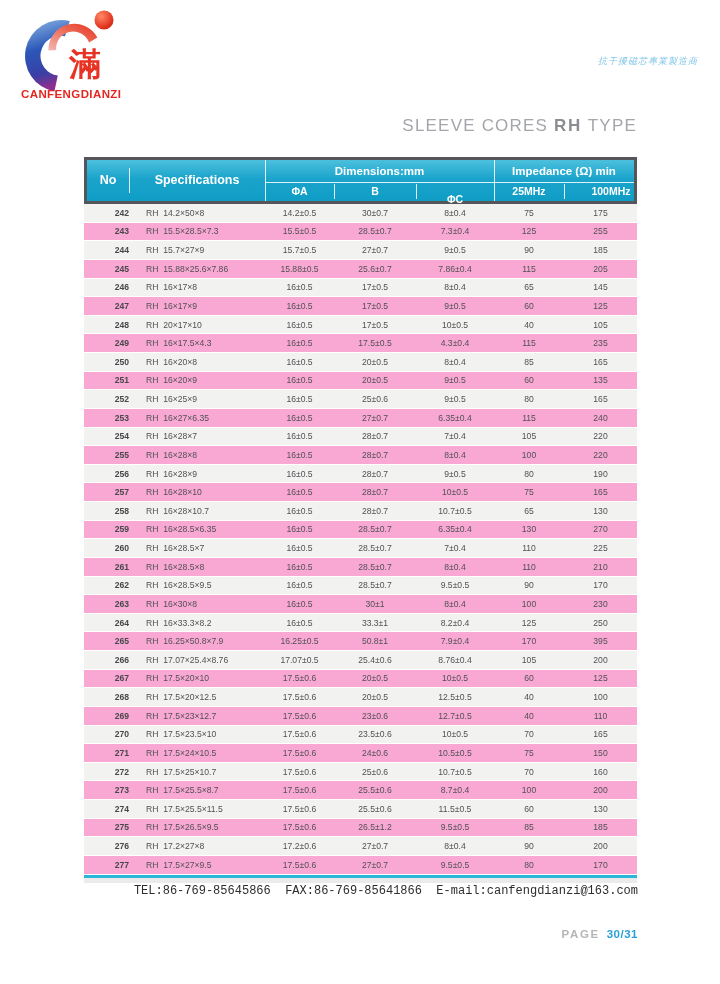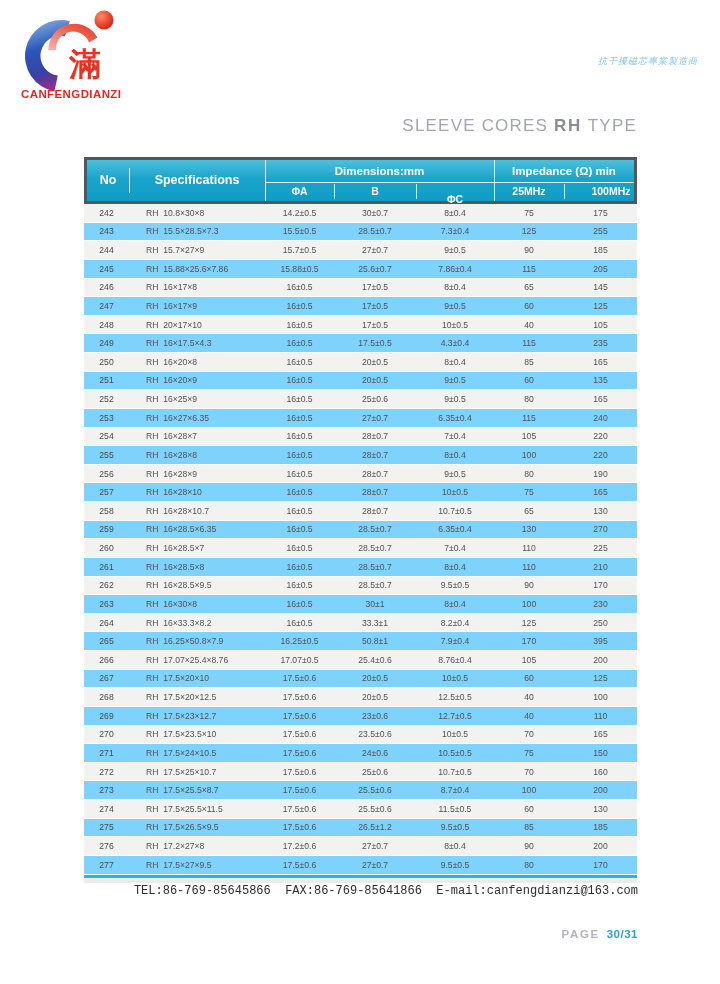--- a/index.html
+++ b/index.html
@@ -43,23 +43,23 @@
   .vline{position:absolute;width:1px;background:rgba(255,255,255,.85);}
   .vl-full{top:0;height:41px;}
   .vl-mid{top:8px;height:25px;}
   .vl-sub{top:24px;height:15px;}
   .hline{position:absolute;height:1px;top:22px;background:rgba(255,255,255,.85);}
   
   .tbody{width:553px;}
   .trow{display:flex;height:17.64px;border-bottom:1px solid #ffffff;
         color:#515154;font-size:8.6px;align-items:center;}
   .trow.light{background:#f2f2f1;}
-  .trow.dark{background:#7dd3fc;}
+  .trow.dark{background:#f9a8d4;}
   .td{text-align:center;}
-  .td.c0{width:45px;font-weight:normal;color:#48484b;}
+  .td.c0{width:45px;font-weight:bold;color:#48484b;text-align:right;}
   .td.c1{width:136px;text-align:left;padding-left:17px;box-sizing:border-box;white-space:pre;}
   .td.c2{width:69px;}
   .td.c3{width:82px;}
   .td.c4{width:78px;}
   .td.c5{width:70px;}
   .td.c6{width:73px;}
   .accent-bar{width:553px;height:3px;background:#29b6d8;}
   .grey-strip{width:553px;height:5px;background:#ebebeb;}
   
   .contact{
@@ -126,21 +126,21 @@
     <div class="vline vl-sub" style="left:247px"></div>
     <div class="vline vl-sub" style="left:329px"></div>
     <div class="vline vl-sub" style="left:477px"></div>
     <div class="hline" style="left:178px;width:229px"></div>
     <div class="hline" style="left:407px;width:140px"></div>
   </div>
 
   <div class="tbody">
       <div class="trow light">
         <div class="td c0">242</div>
-        <div class="td c1">RH  10.8×30×8</div>
+        <div class="td c1">RH  14.2×50×8</div>
         <div class="td c2">14.2±0.5</div>
         <div class="td c3">30±0.7</div>
         <div class="td c4">8±0.4</div>
         <div class="td c5">75</div>
         <div class="td c6">175</div>
       </div>
       <div class="trow dark">
         <div class="td c0">243</div>
         <div class="td c1">RH  15.5×28.5×7.3</div>
         <div class="td c2">15.5±0.5</div>

